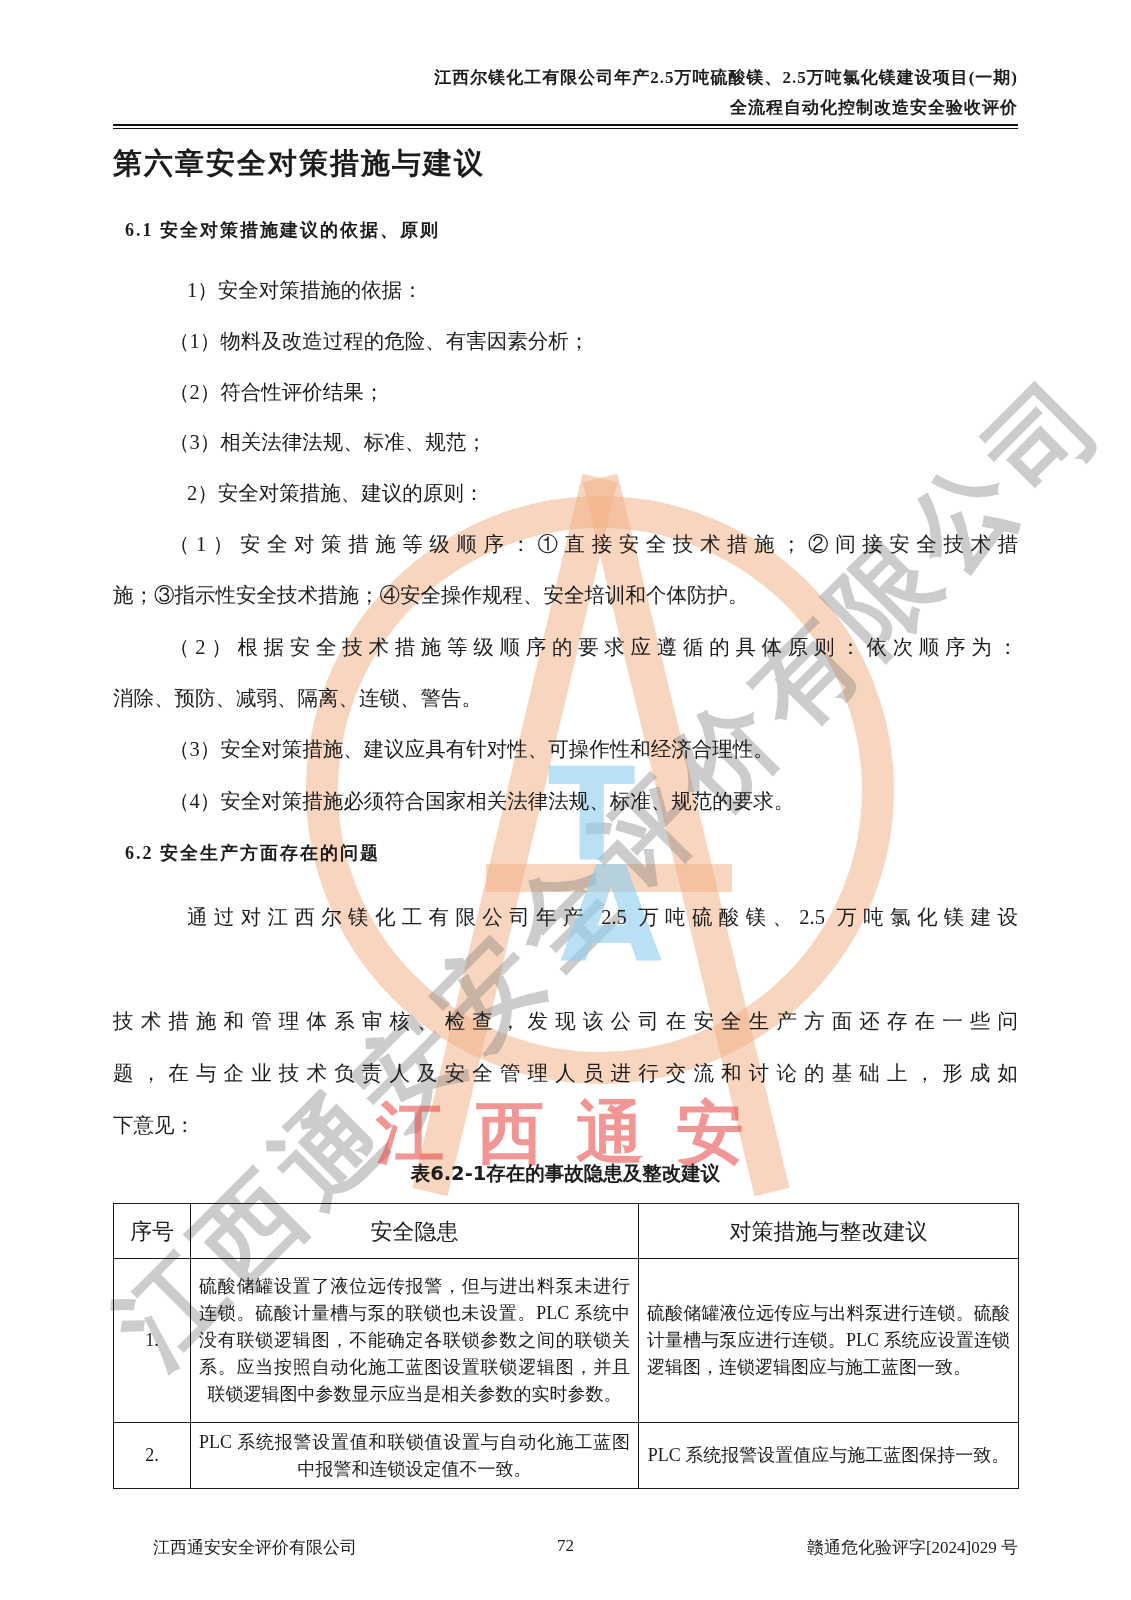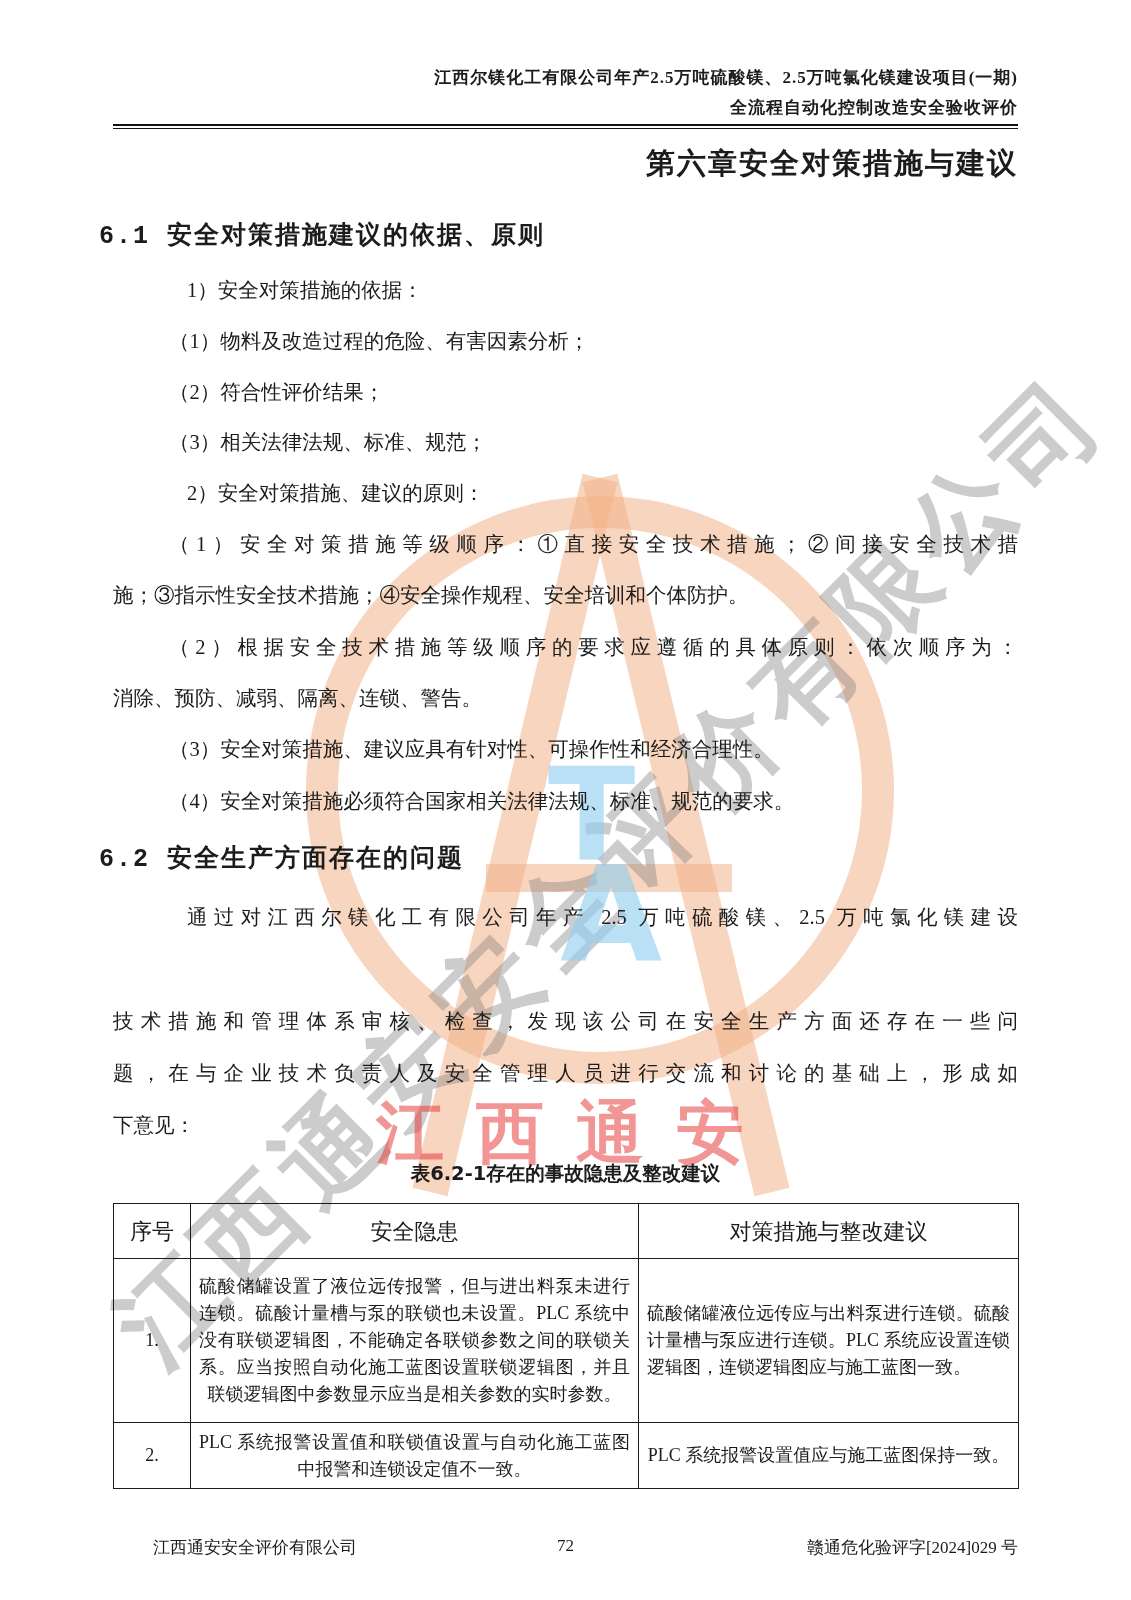--- a/index.html
+++ b/index.html
@@ -34,26 +34,26 @@
     color:rgba(230,62,62,0.55);white-space:nowrap;pointer-events:none;
   }
   
   .content{position:absolute;left:0;top:0;width:1131px;height:1600px;z-index:3;}
   .hdr{position:absolute;left:113px;width:905px;text-align:right;
        font-size:17px;font-weight:bold;letter-spacing:1px;}
   .hdr.l1{top:66px;}
   .hdr.l2{top:96px;}
   .hdr-rule{position:absolute;left:113px;top:124px;width:905px;height:2px;
        border-top:2.5px solid #111;border-bottom:1.5px solid #111;}
-  .chapter{position:absolute;left:113px;top:144px;width:905px;text-align:right;
+  .chapter{position:absolute;left:113px;top:144px;width:905px;text-align:left;
        font-family:"DejaVu Sans","Liberation Sans",sans-serif;
        font-size:29px;font-weight:bold;letter-spacing:2px;}
-  .h-sec{position:absolute;left:99px;width:905px;
-       font-size:25px;font-weight:bold;letter-spacing:2px;
-       font-family:Liberation Mono, monospace;}
+  .h-sec{position:absolute;left:125px;width:905px;
+       font-size:18px;font-weight:bold;letter-spacing:2px;
+       font-family:Liberation Serif, serif;}
   .h61{top:218px;}
   .h62{top:841px;}
   .bodyline{position:absolute;left:113px;width:905px;
        font-size:20.5px;line-height:28px;white-space:nowrap;}
   .bodyline.fill{white-space:normal;text-align:justify;text-align-last:justify;}
   .ind-a{text-indent:74px;}
   .ind-b{text-indent:56px;}
   
   .tbl-caption{position:absolute;left:113px;top:1160px;width:905px;text-align:center;
        font-family:"DejaVu Sans","Liberation Sans",sans-serif;

